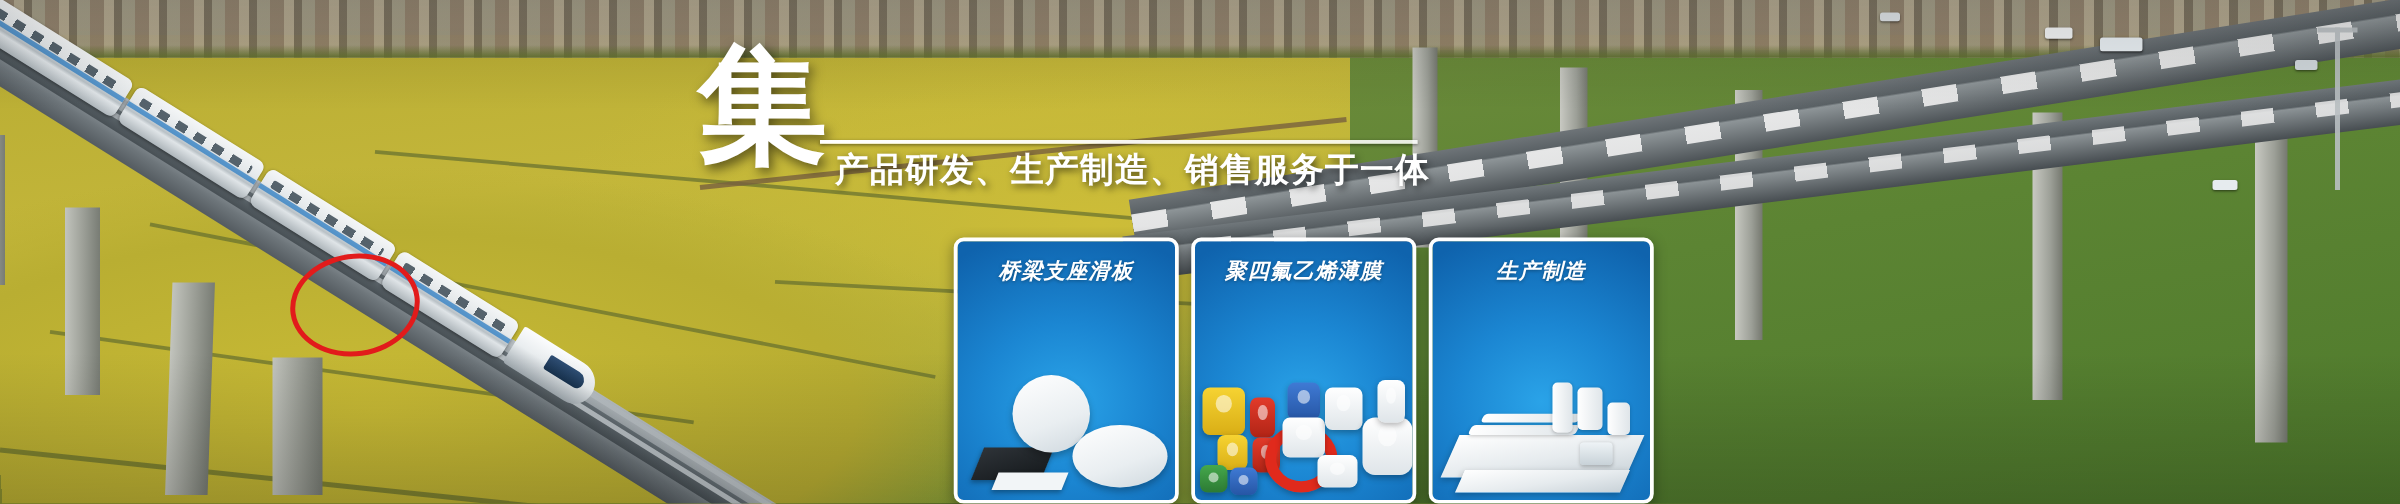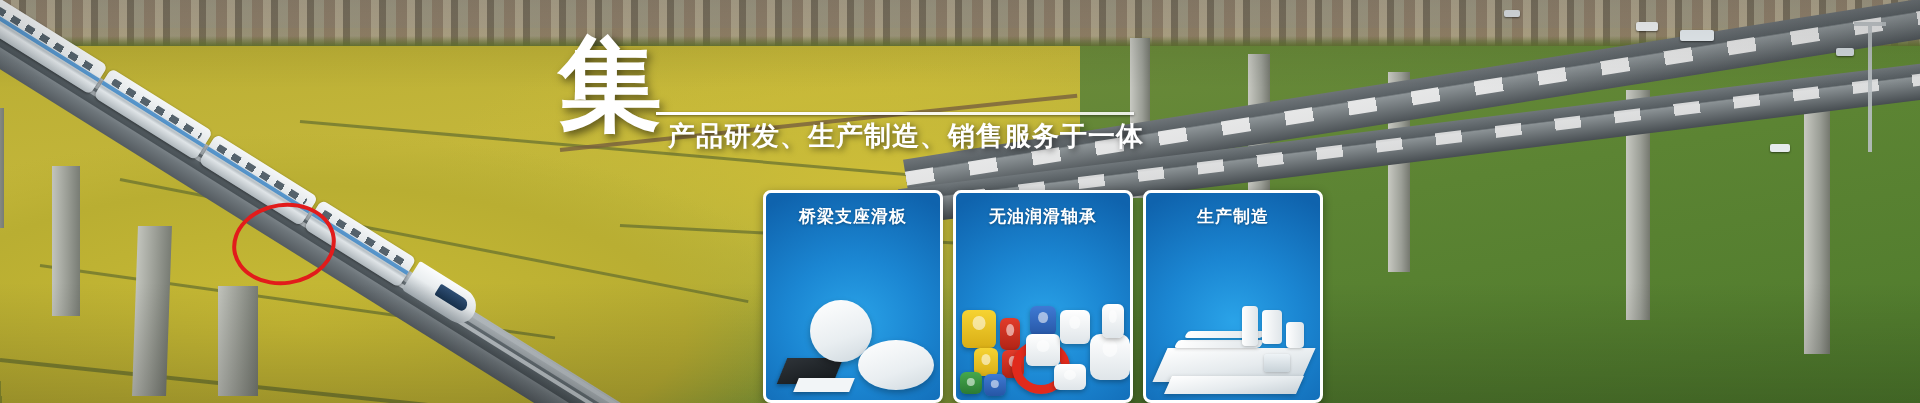--- a/index.html
+++ b/index.html
@@ -189,20 +189,21 @@
     margin-left:12px;
   }
 
   
   .cards{position:absolute;left:763px;top:190px;height:213px;display:flex;gap:10px;}
   .card{
     position:relative;width:180px;height:213px;border:3px solid #ffffff;
     border-radius:8px;overflow:hidden;box-sizing:border-box;
     background:radial-gradient(ellipse 150px 140px at 50% 62%,#2aa3e8 0%,#1b86d2 45%,#0f63ad 100%);
     box-shadow:0 3px 10px rgba(0,0,0,.35);
+    font-style:italic;
   }
   .card .title{
     position:absolute;left:0;right:0;top:12px;text-align:center;
     font-size:17px;font-weight:700;color:#ffffff;letter-spacing:1px;
     font-family:"DejaVu Sans","Liberation Sans",sans-serif;
     text-shadow:0 1px 3px rgba(0,0,0,.35);
   }
   .card .art{position:absolute;left:0;right:0;bottom:0;height:150px;}
 
   
@@ -327,21 +328,21 @@
       <div class="title">桥梁支座滑板</div>
       <div class="art">
         <div class="plate pl1"></div>
         <div class="plate pl2"></div>
         <div class="disc d1"></div>
         <div class="disc d2"></div>
       </div>
     </div>
 
     <div class="card">
-      <div class="title">无油润滑轴承</div>
+      <div class="title">聚四氟乙烯薄膜</div>
       <div class="art">
         <div class="roll r-y" style="left:6px;bottom:52px;width:34px;height:38px;">
             <i></i>
           </div>
         <div class="roll r-r" style="left:44px;bottom:50px;width:20px;height:32px;">
             <i></i>
           </div>
         <div class="roll r-y" style="left:18px;bottom:24px;width:24px;height:28px;">
             <i></i>
           </div>

